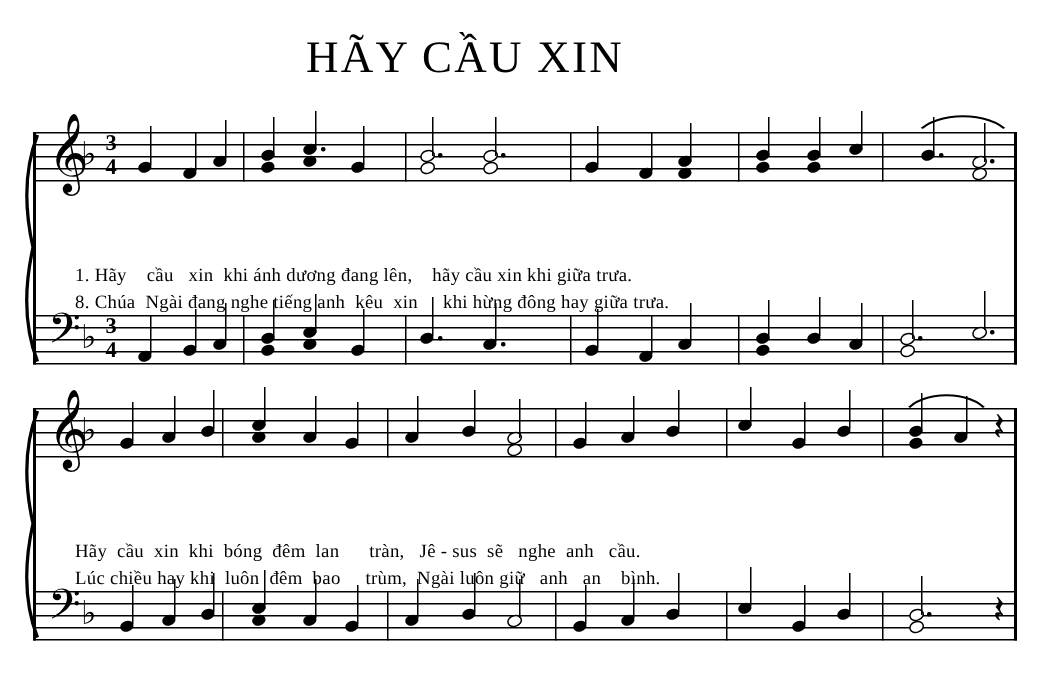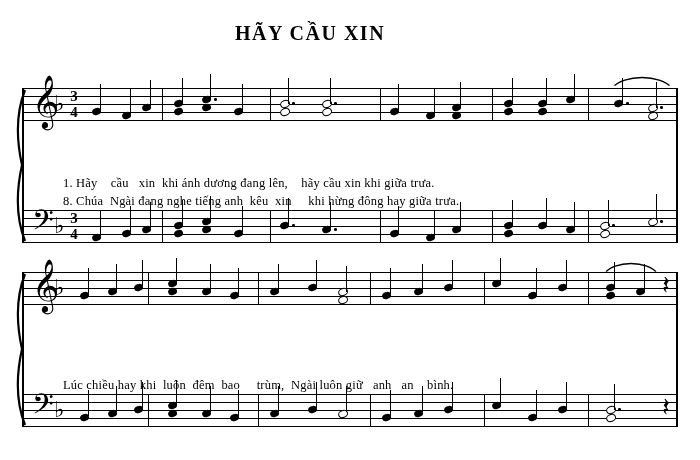--- a/index.html
+++ b/index.html
@@ -23,22 +23,22 @@
     height: 460px;
   }
 
   .title {
     position: absolute;
     top: 22px;
     left: 0;
     width: 620px;
     text-align: center;
     font-family: "Liberation Serif", serif;
-    font-weight: bold;
-    font-size: 20px;
+    font-weight: normal;
+    font-size: 30px;
     letter-spacing: 1.5px;
   }
 
   .arranger {
     position: absolute;
     top: 62px;
     right: 22px;
     font-size: 11.5px;
     font-family: "Liberation Serif", serif;
   }
@@ -191,21 +191,20 @@
     font-size: 12.5px;
     white-space: pre;
   }
   .lyric-line-1 { top: 58px; }
   .lyric-line-2 { top: 76px; }
 
   .lyrics-inner {
     display: block;
     padding-left: 28px;
     letter-spacing: 0.2px;
-    margin-left: 13px;
   }
 </style>
 </head>
 <body>
 
 <div class="sheet">
 
   <div class="title">HÃY CẦU XIN</div>
 
   <div class="system" id="system1">
@@ -532,18 +531,21 @@
     <div class="note" style="left:536px; top:134px;"></div>
     <div class="stem" style="left:544px; top:110px;"></div>
 
     <div class="note hollow" style="left:584px; top:134px;"></div>
     <div class="note hollow" style="left:584px; top:142px;"></div>
     <div class="stem" style="left:592px; top:112px;"></div>
     <div class="dot" style="left:596px; top:136px;"></div>
 
     <div class="rest-quarter" style="left:640px; top:122px;">𝄽</div>
 
+    <div class="lyrics lyric-line-1">
+      <span class="lyrics-inner">Hãy  cầu  xin  khi  bóng  đêm  lan      tràn,   Jê - sus  sẽ   nghe  anh   cầu.</span>
+    </div>
     <div class="lyrics lyric-line-2">
       <span class="lyrics-inner">Lúc chiều hay khi  luôn  đêm  bao     trùm,  Ngài luôn giữ   anh   an    bình.</span>
     </div>
   </div>
 
 </div>
 
 </body></html>

